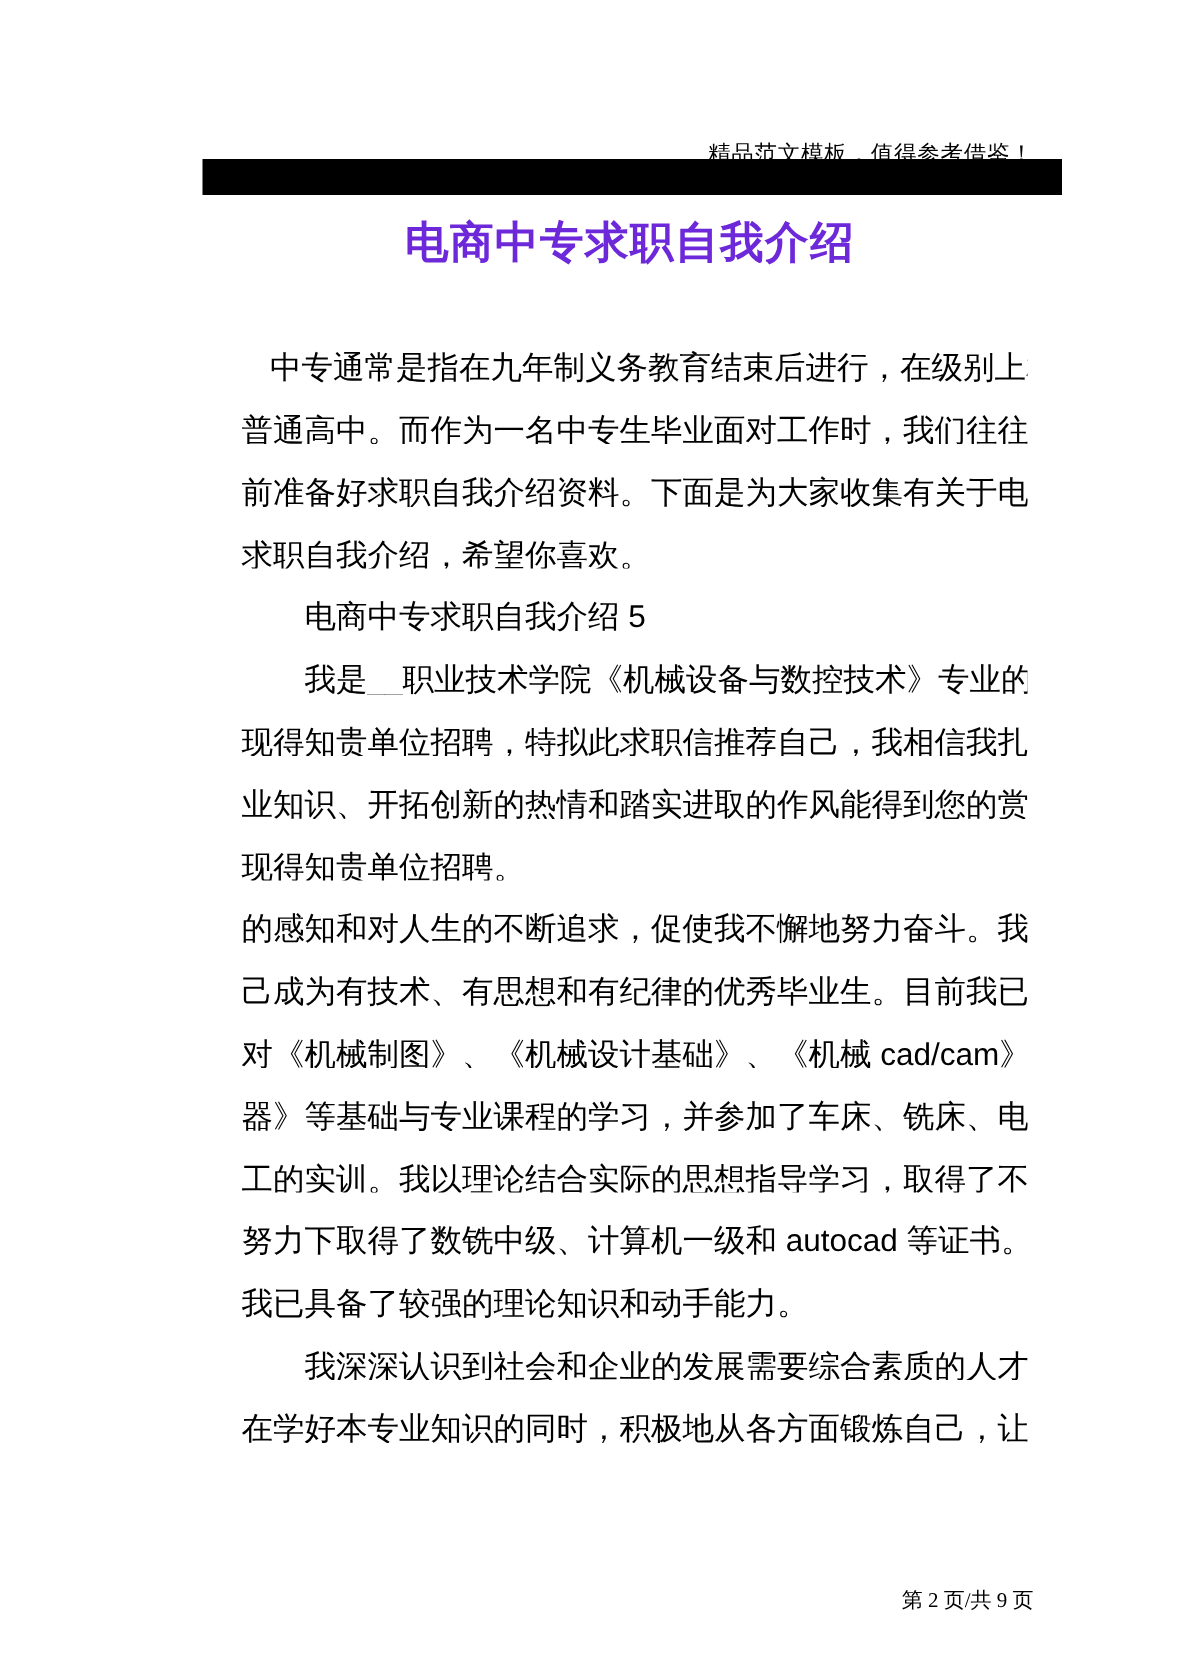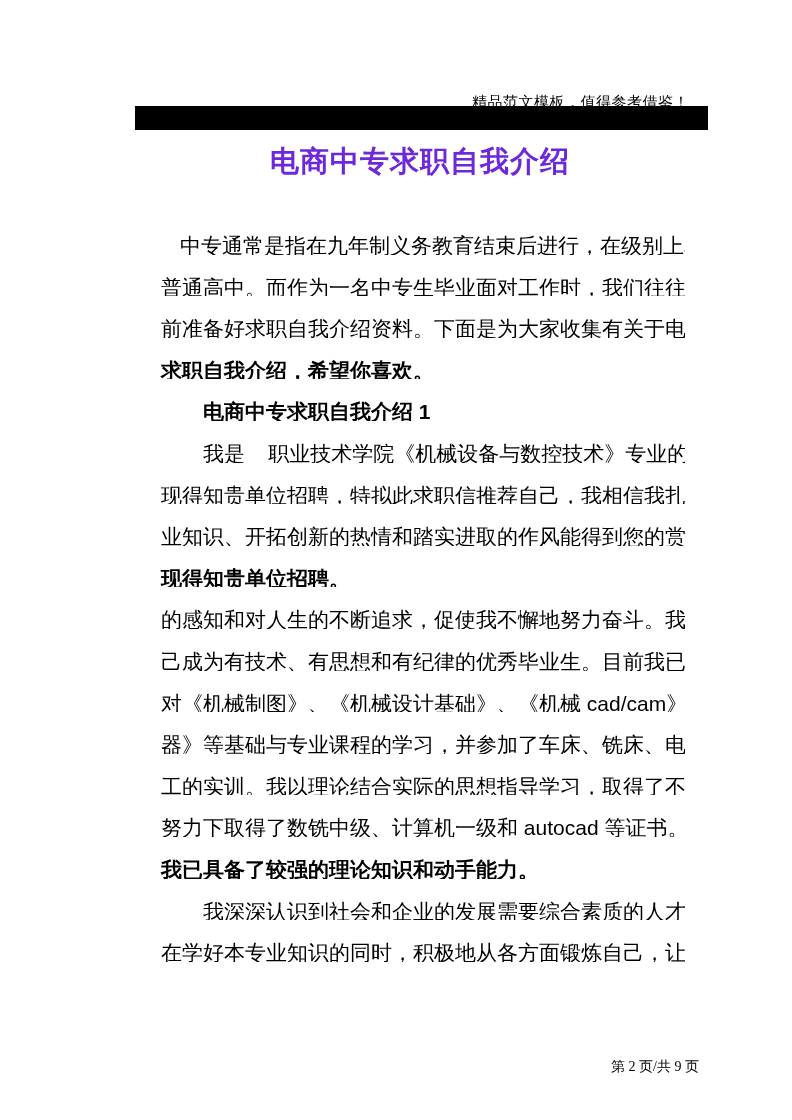--- a/index.html
+++ b/index.html
@@ -52,28 +52,27 @@
     line-height: 41.6px;
     font-size: 21px;
     color: #000000;
     text-align: justify;
     text-align-last: justify;
     overflow: hidden;
     white-space: nowrap;
   }
   .line.lastline {
     text-align-last: left;
-    font-weight: bold;
   }
   .line.indent1 { text-indent: 19px; }
   .line.indent2 { text-indent: 42px; }
   .page-footer {
     position: absolute;
     top: 1022px;
-    right: 105px;
+    right: 115px;
     font-family: "Liberation Serif", serif;
     font-size: 14px;
     color: #000000;
     white-space: nowrap;
   }
 </style>
 </head>
 <body>
 
 <div class="page">
@@ -82,21 +81,21 @@
 
   <div class="header-rule"></div>
 
   <h1 class="doc-title">电商中专求职自我介绍</h1>
 
   <div class="body-text" id="body-text">
       <div class="line indent1">中专通常是指在九年制义务教育结束后进行，在级别上相当于</div>
       <div class="line">普通高中。而作为一名中专生毕业面对工作时，我们往往需要提</div>
       <div class="line">前准备好求职自我介绍资料。下面是为大家收集有关于电商中专</div>
       <div class="line lastline">求职自我介绍，希望你喜欢。</div>
-      <div class="line indent2 lastline">电商中专求职自我介绍 1</div>
+      <div class="line indent2 lastline">电商中专求职自我介绍 5</div>
       <div class="line indent2">我是__职业技术学院《机械设备与数控技术》专业的学生，</div>
       <div class="line">现得知贵单位招聘，特拟此求职信推荐自己，我相信我扎实的专</div>
       <div class="line">业知识、开拓创新的热情和踏实进取的作风能得到您的赏识，以</div>
       <div class="line lastline">现得知贵单位招聘。</div>
       <div class="line">的感知和对人生的不断追求，促使我不懈地努力奋斗。我力求自</div>
       <div class="line">己成为有技术、有思想和有纪律的优秀毕业生。目前我已完成了</div>
       <div class="line">对《机械制图》、《机械设计基础》、《机械 cad/cam》和《机床电</div>
       <div class="line">器》等基础与专业课程的学习，并参加了车床、铣床、电工与钳</div>
       <div class="line">工的实训。我以理论结合实际的思想指导学习，取得了不错的成</div>
       <div class="line">努力下取得了数铣中级、计算机一级和 autocad 等证书。现在的</div>

